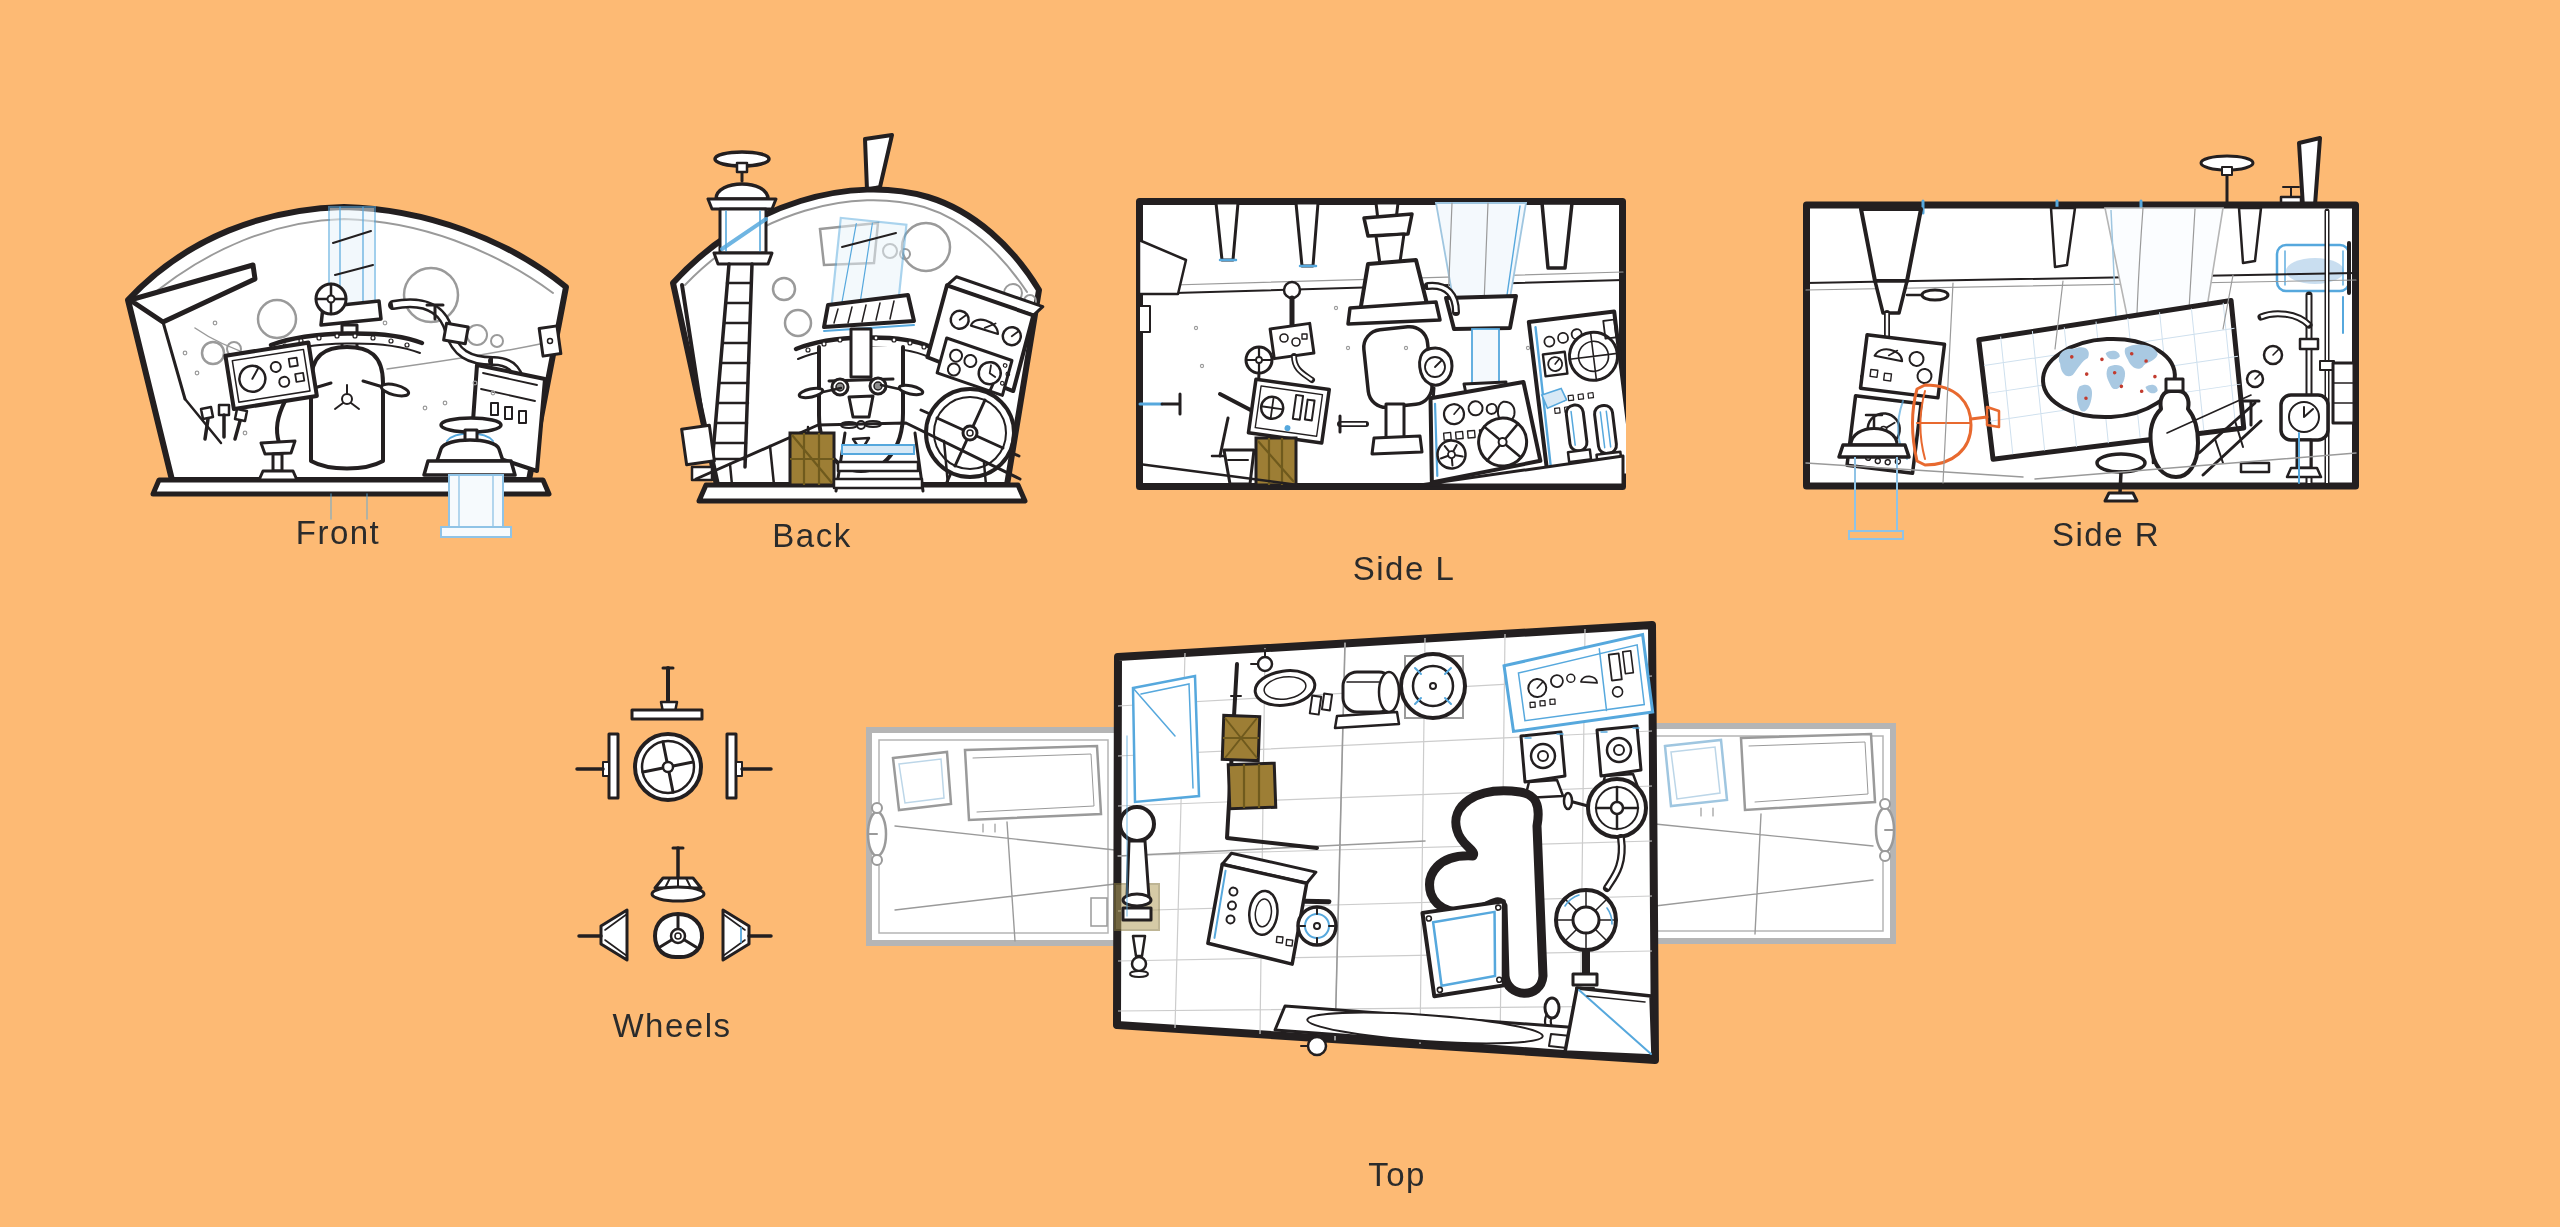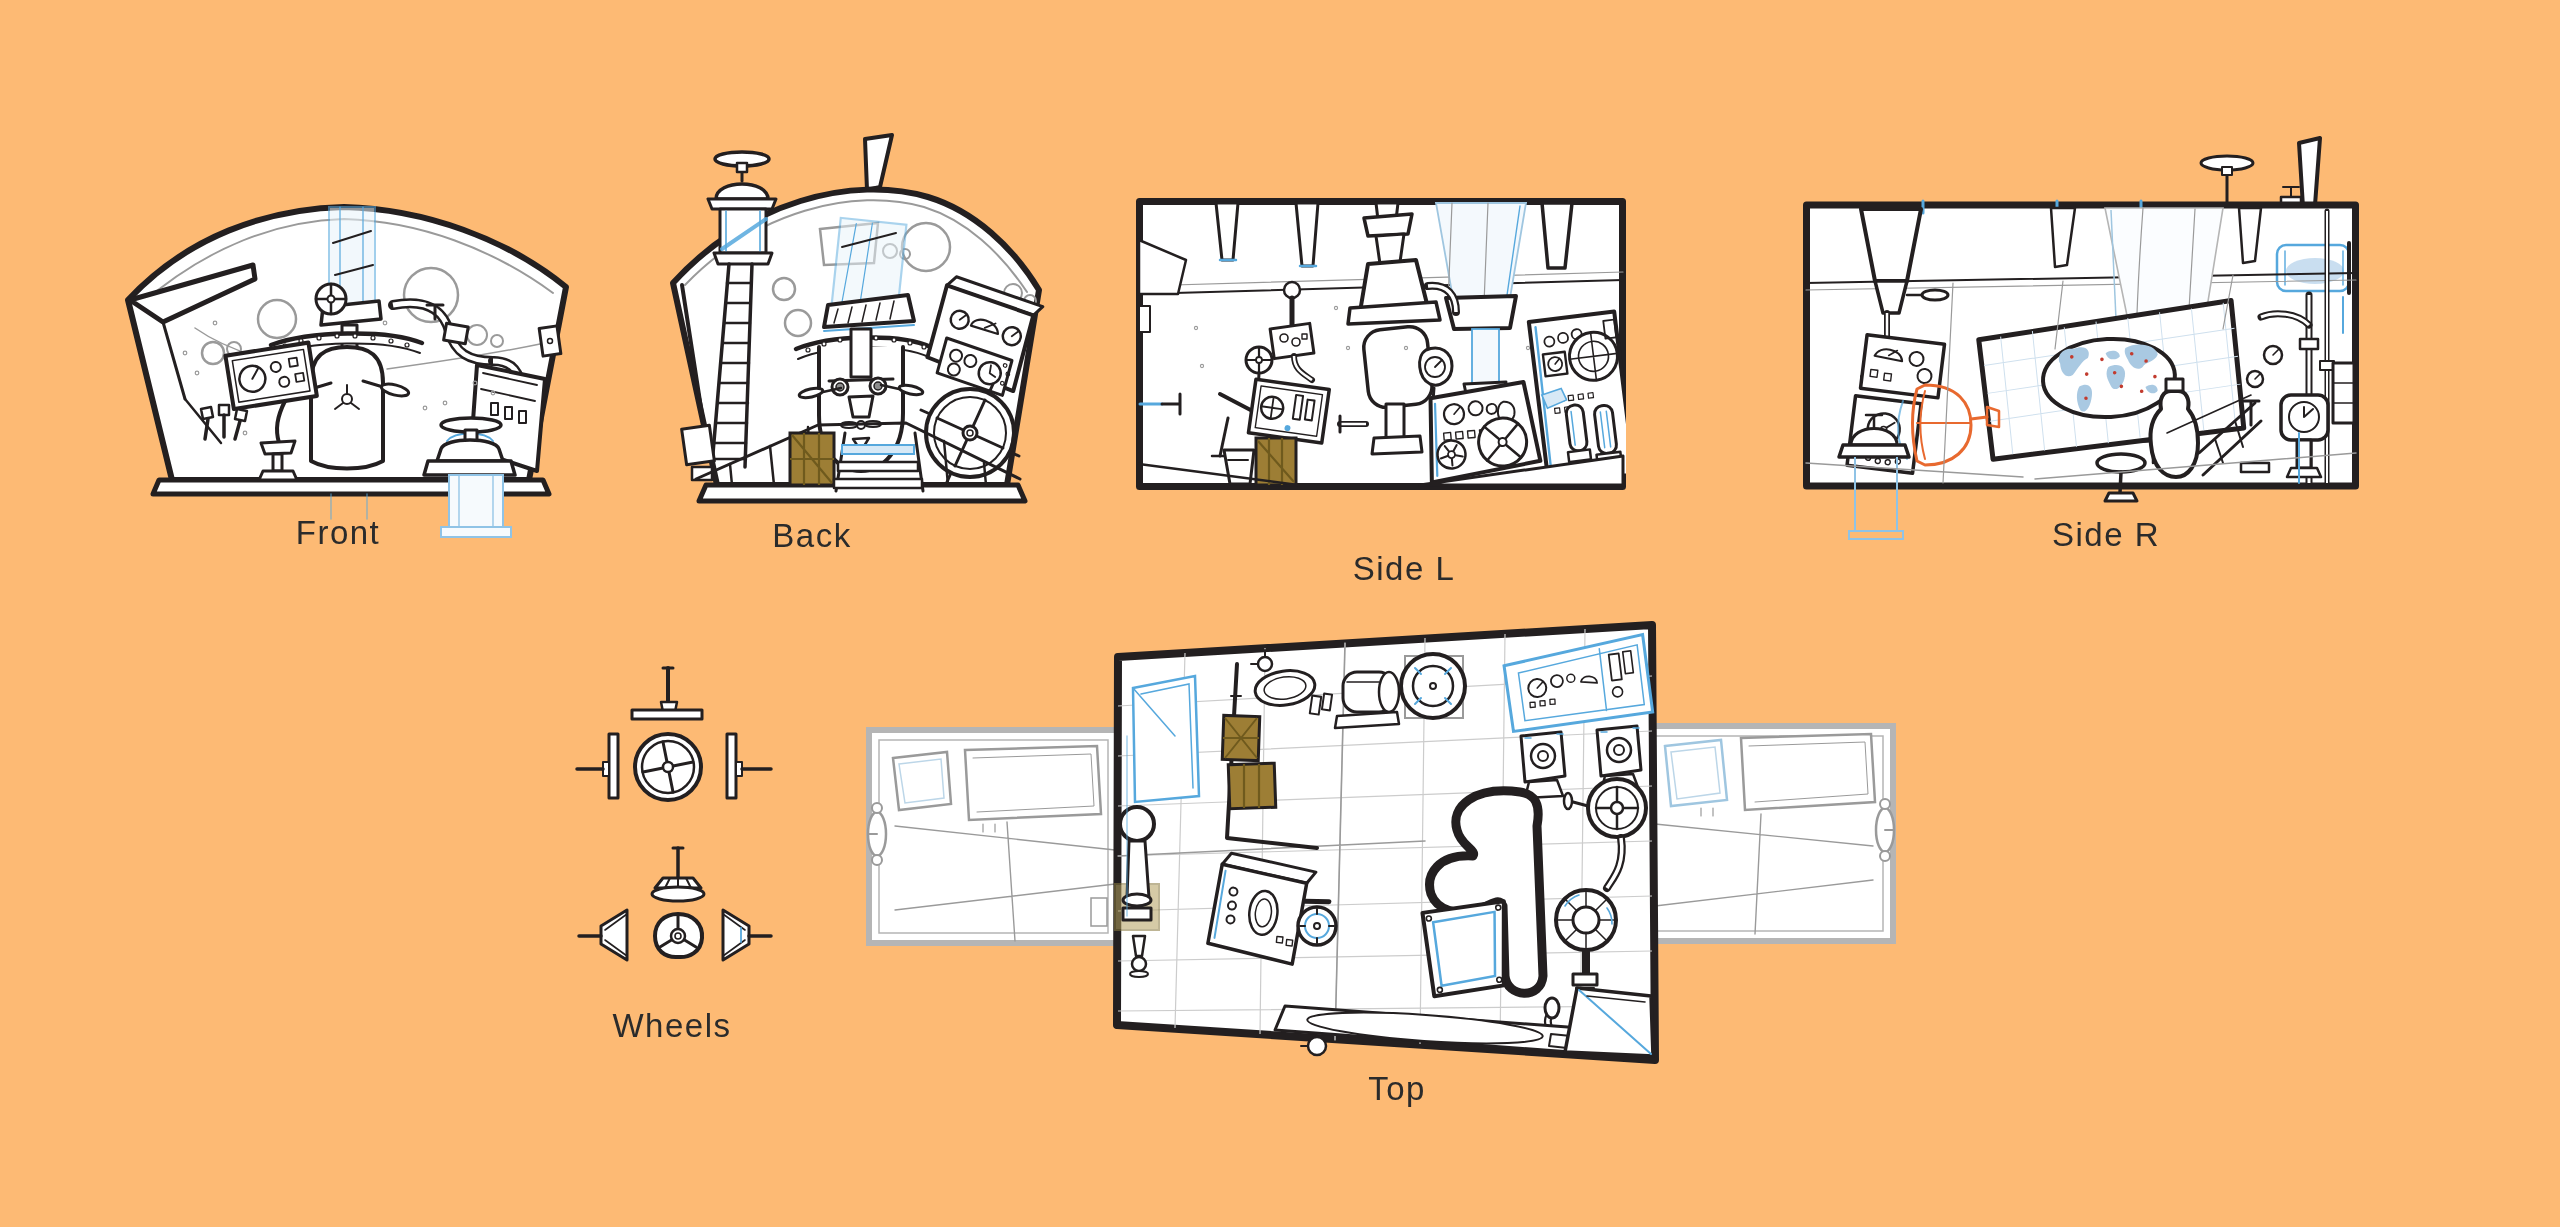--- a/index.html
+++ b/index.html
@@ -796,15 +796,15 @@
       </g>
       <path class="b" stroke-width="1.4" opacity="0.6" d="M262,120 L262,300"></path>
     </svg>
   </figure>
 
   <div class="caption" style="left:338px;top:514px;">Front</div>
   <div class="caption" style="left:812px;top:517px;">Back</div>
   <div class="caption" style="left:1404px;top:514px;margin-top:36px;">Side L</div>
   <div class="caption" style="left:2106px;top:516px;">Side R</div>
   <div class="caption" style="left:672px;top:1007px;">Wheels</div>
-  <div class="caption" style="left:1397px;top:1070px;">Top</div>
+  <div class="caption" style="left:1397px;top:1156px;">Top</div>
 
 </div>
 
 </body></html>

